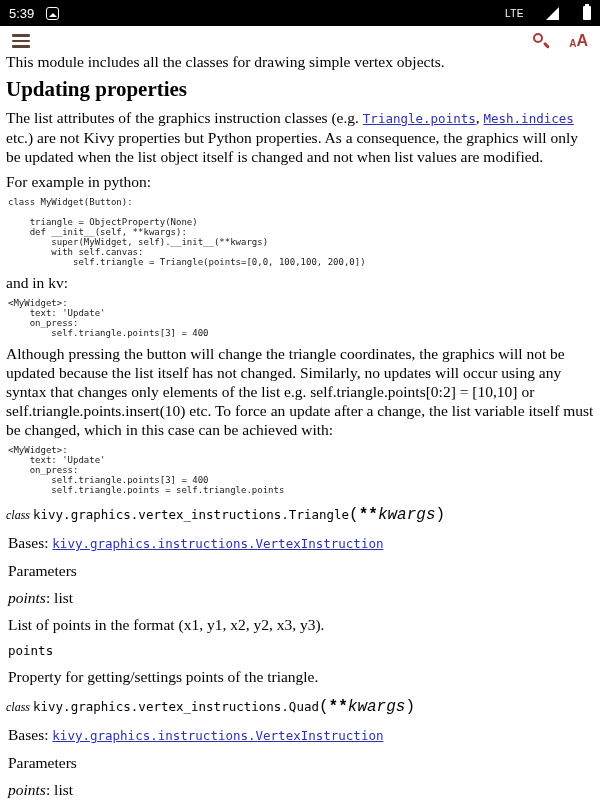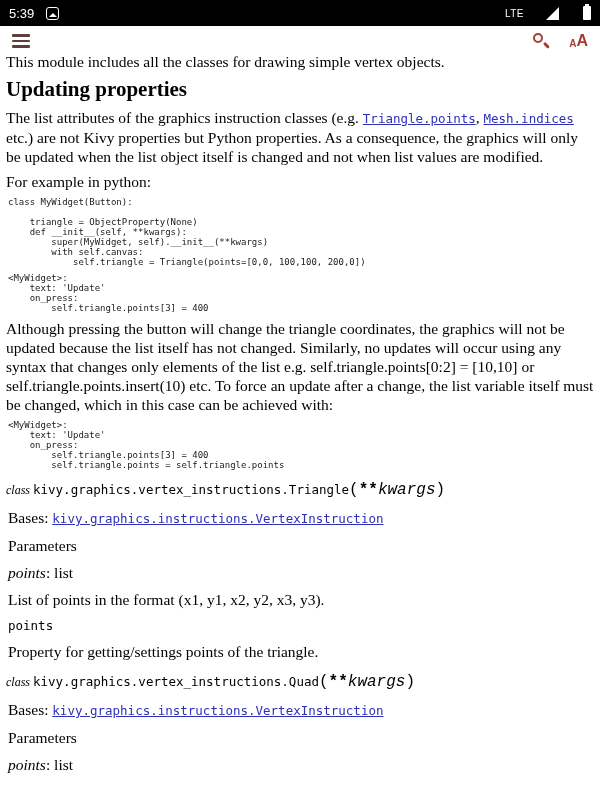--- a/index.html
+++ b/index.html
@@ -108,20 +108,21 @@
   <p class="body-text">For example in python:</p>
 
   <pre class="code-block">class MyWidget(Button):
 
     triangle = ObjectProperty(None)
     def __init__(self, **kwargs):
         super(MyWidget, self).__init__(**kwargs)
         with self.canvas:
             self.triangle = Triangle(points=[0,0, 100,100, 200,0])</pre>
 
+  <p class="body-text">and in kv:</p>
 
   <pre class="code-block">&lt;MyWidget&gt;:
     text: 'Update'
     on_press:
         self.triangle.points[3] = 400</pre>
 
   <p class="body-text">Although pressing the button will change the triangle coordinates, the graphics will not be updated because the list itself has not changed. Similarly, no updates will occur using any syntax that changes only elements of the list e.g. self.triangle.points[0:2] = [10,10] or self.triangle.points.insert(10) etc. To force an update after a change, the list variable itself must be changed, which in this case can be achieved with:</p>
 
   <pre class="code-block">&lt;MyWidget&gt;:
     text: 'Update'

